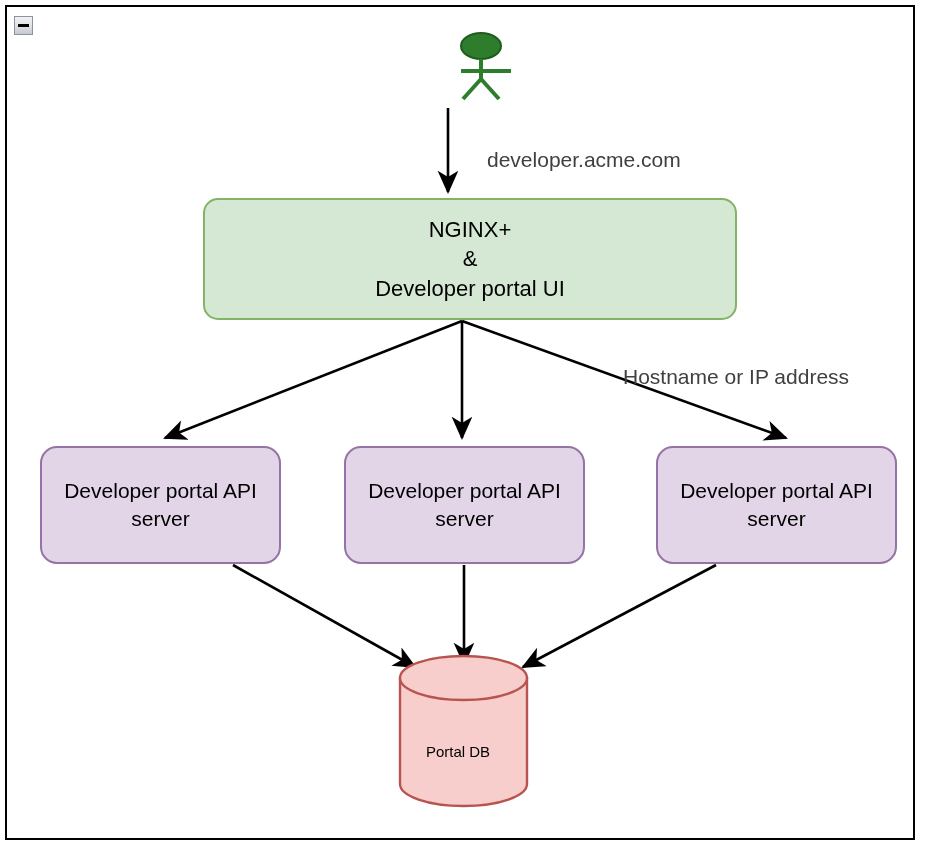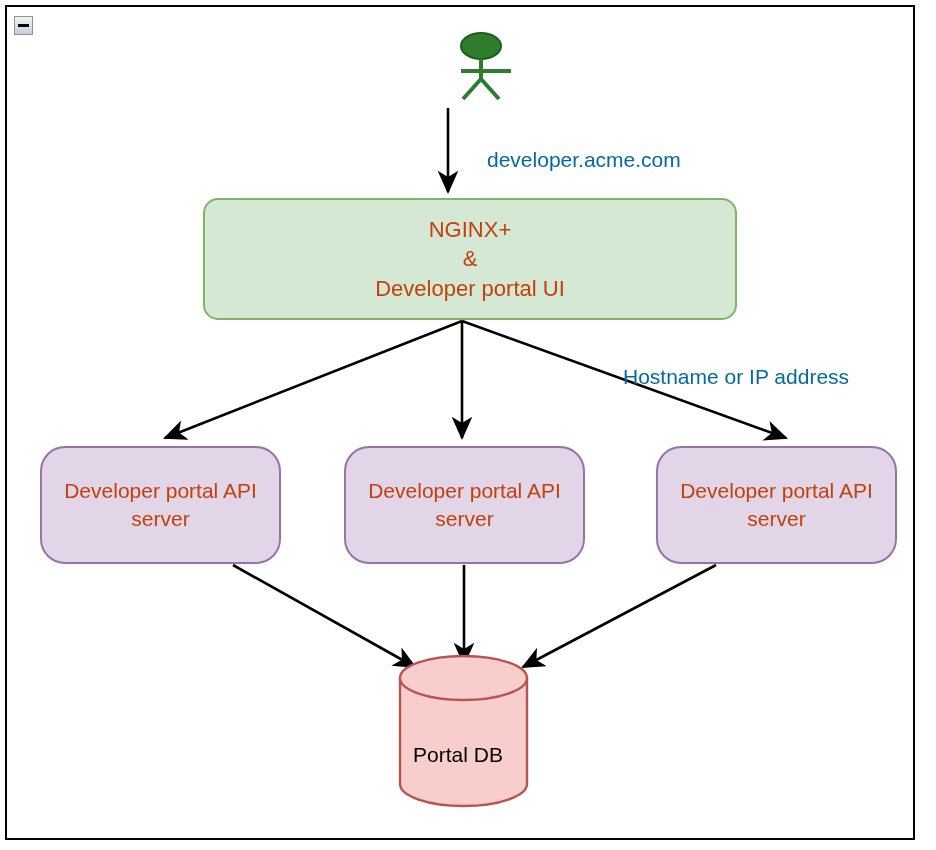--- a/index.html
+++ b/index.html
@@ -60,65 +60,65 @@
   }
   
   .node-box {
     position: absolute;
     box-sizing: border-box;
     display: flex;
     align-items: center;
     justify-content: center;
     text-align: center;
     line-height: 1.32;
-    color: #c2410c;
+    color: #000000;
     white-space: pre-line;
   }
   #node-nginx {
     left: 203px;
     top: 198px;
     width: 534px;
     height: 122px;
     background: #d5e8d4;
     border: 2px solid #82b366;
     border-radius: 15px;
     font-size: 22px;
   }
   .api-node {
     width: 241px;
     height: 118px;
     background: #e1d5e7;
     border: 2px solid #9673a6;
-    border-radius: 25px;
+    border-radius: 17px;
     font-size: 21px;
     padding: 0 4px;
   }
   #node-api-left  { left: 40px;  top: 446px; }
   #node-api-mid   { left: 344px; top: 446px; }
   #node-api-right { left: 656px; top: 446px; }
 
   
   .edge-label {
     position: absolute;
-    color: #0369a1;
+    color: #404040;
     font-size: 21px;
     white-space: nowrap;
     text-align: center;
   }
   #label-domain   { left: 487px; top: 148px; }
   #label-hostname { left: 623px; top: 337px; margin-top: 28px; }
 
   
   #db-label {
     position: absolute;
     left: 400px;
     top: 743px;
     width: 116px;
     text-align: center;
-    font-size: 21px;
+    font-size: 15px;
     color: #000000;
   }
 </style>
 </head>
 <body>
 
 <div id="canvas">
 
   <div id="diagram-frame"></div>
 

